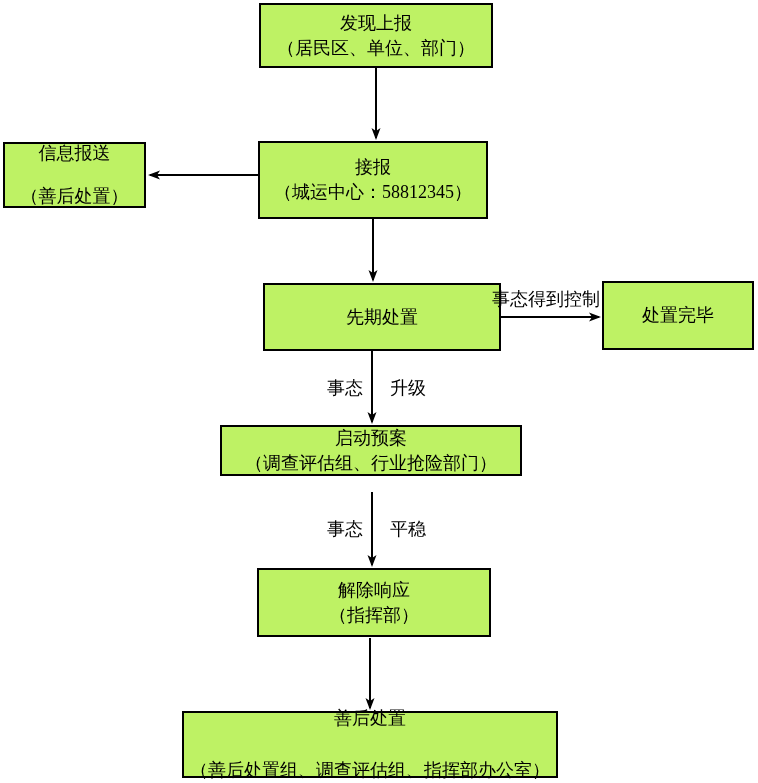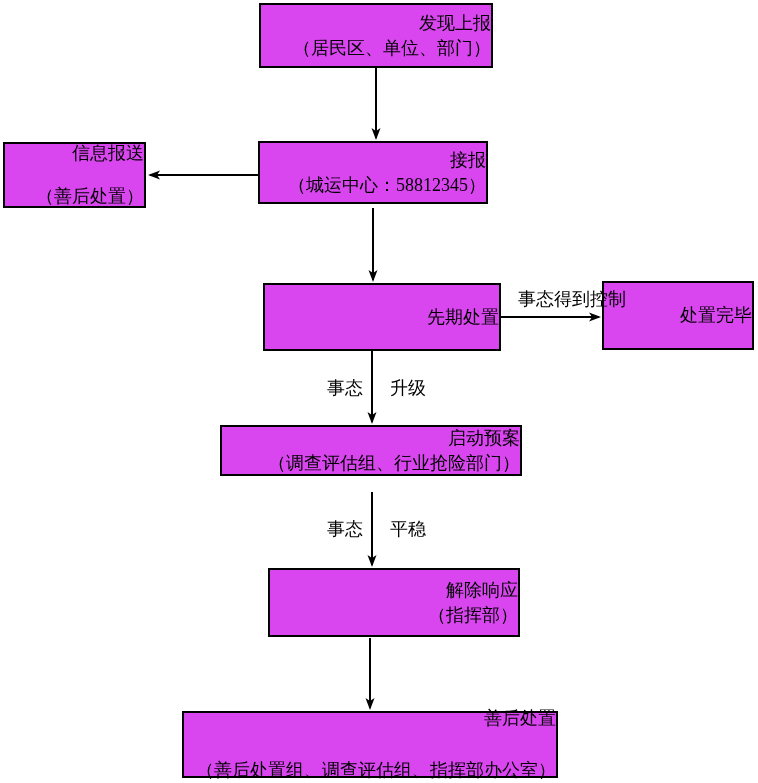--- a/index.html
+++ b/index.html
@@ -10,46 +10,46 @@
     color: #000000;
     position: relative;
     overflow: hidden;
   }
   #canvas { position: absolute; left: 0; top: 0; width: 758px; height: 783px; }
   #arrows { position: absolute; left: 0; top: 0; pointer-events: none; }
   .node {
     position: absolute;
     box-sizing: border-box;
     border: 2px solid #000000;
-    background: #d946ef;
+    background: #bef264;
     display: flex;
     flex-direction: column;
-    align-items: flex-end;
+    align-items: center;
     justify-content: center;
     text-align: center;
     font-size: 18px;
     line-height: 25px;
     white-space: nowrap;
   }
   #box-report    { left: 259px; top:   3px; width: 234px; height: 65px; }
   #box-info      { left:   3px; top: 142px; width: 143px; height: 66px; gap: 18px; }
-  #box-receive   { left: 258px; top: 141px; width: 230px; height: 63px; }
+  #box-receive   { left: 258px; top: 141px; width: 230px; height: 78px; }
   #box-initial   { left: 263px; top: 283px; width: 238px; height: 68px; }
   #box-complete  { left: 602px; top: 281px; width: 152px; height: 69px; }
   #box-plan      { left: 220px; top: 425px; width: 302px; height: 51px; }
-  #box-release   { left: 268px; top: 568px; width: 252px; height: 69px; }
+  #box-release   { left: 257px; top: 568px; width: 234px; height: 69px; }
   #box-aftermath { left: 182px; top: 711px; width: 376px; height: 67px; gap: 27px; }
   .edge-label {
     position: absolute;
     font-size: 18px;
     line-height: 20px;
     white-space: nowrap;
     background: transparent;
   }
-  #label-controlled { left: 492px; top: 289px; margin-left: 26px; }
+  #label-controlled { left: 492px; top: 289px; }
   .split-label { display: flex; }
   #label-escalate { left: 327px; top: 378px; gap: 27px; }
   #label-stable   { left: 327px; top: 519px; gap: 27px; }
 </style>
 </head>
 <body>
 
 <div id="canvas">
 
   <svg id="arrows" width="758" height="783" viewBox="0 0 758 783">

